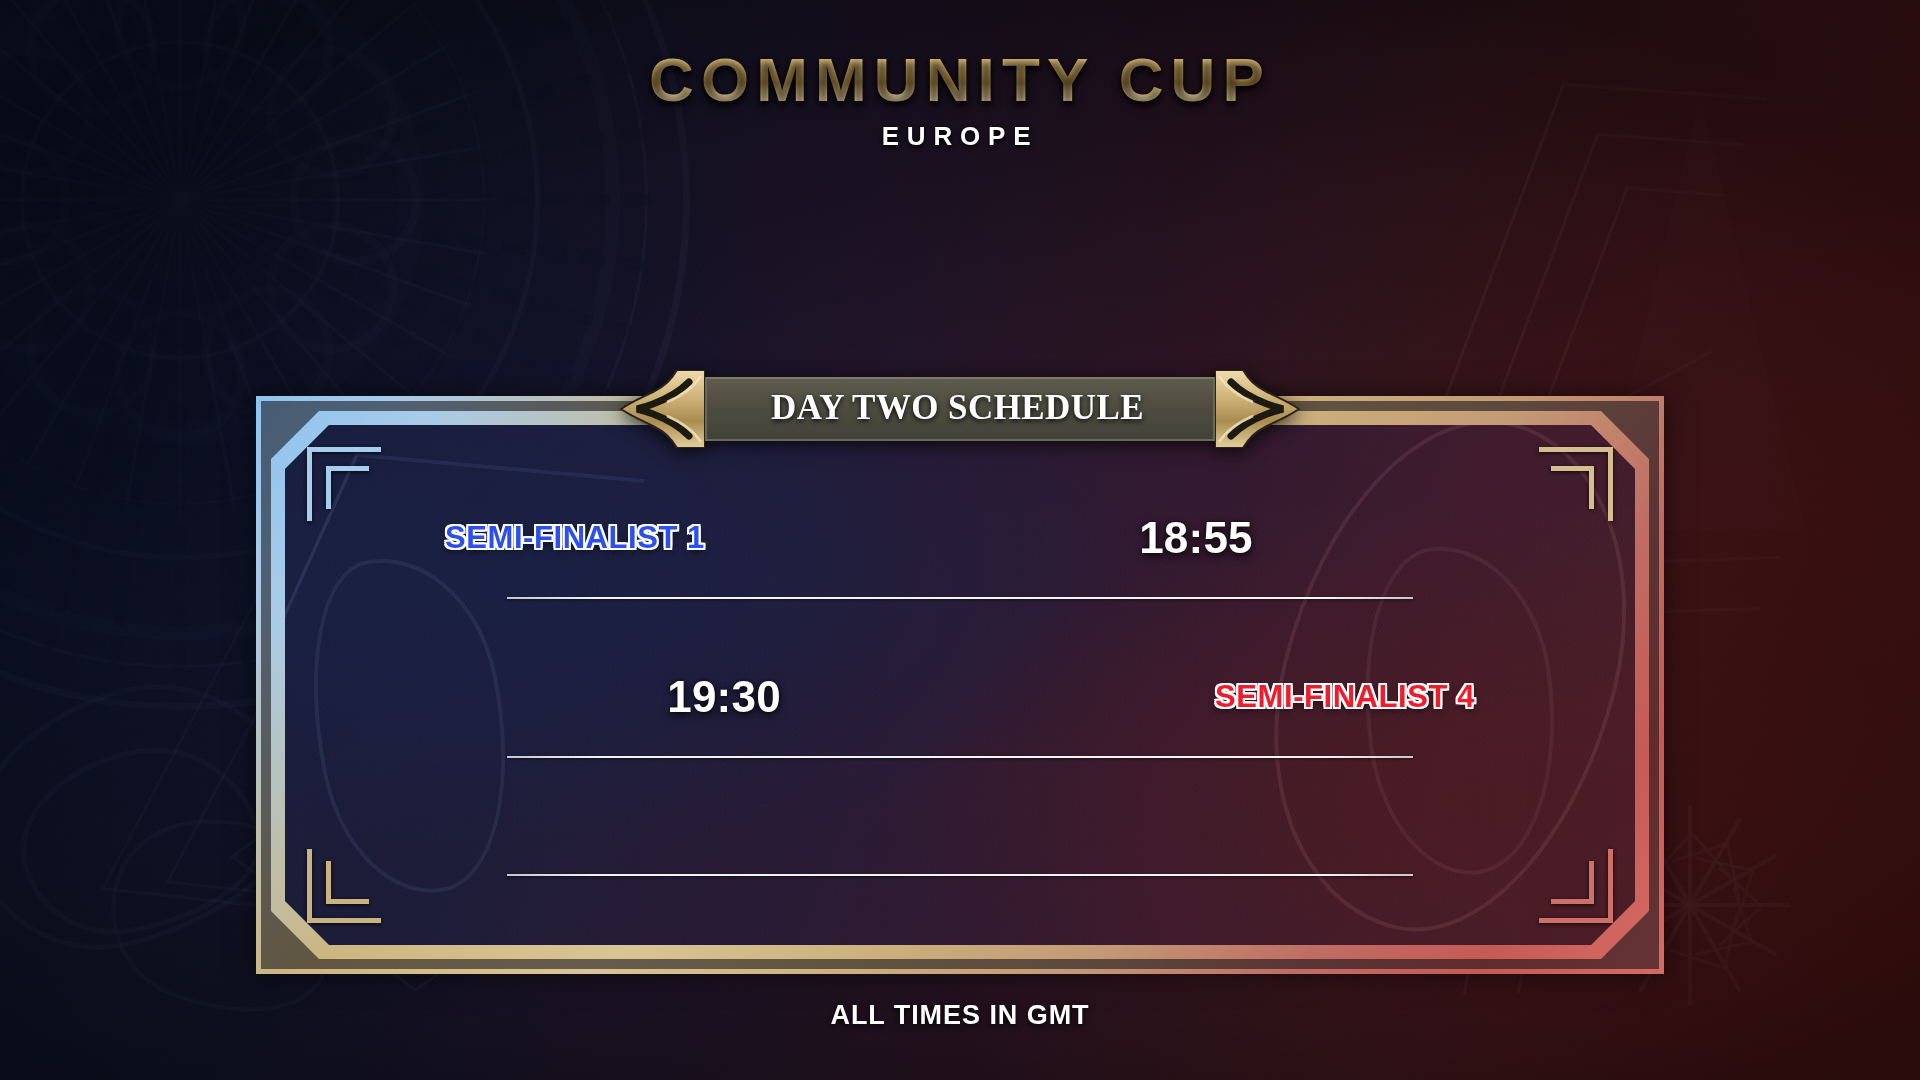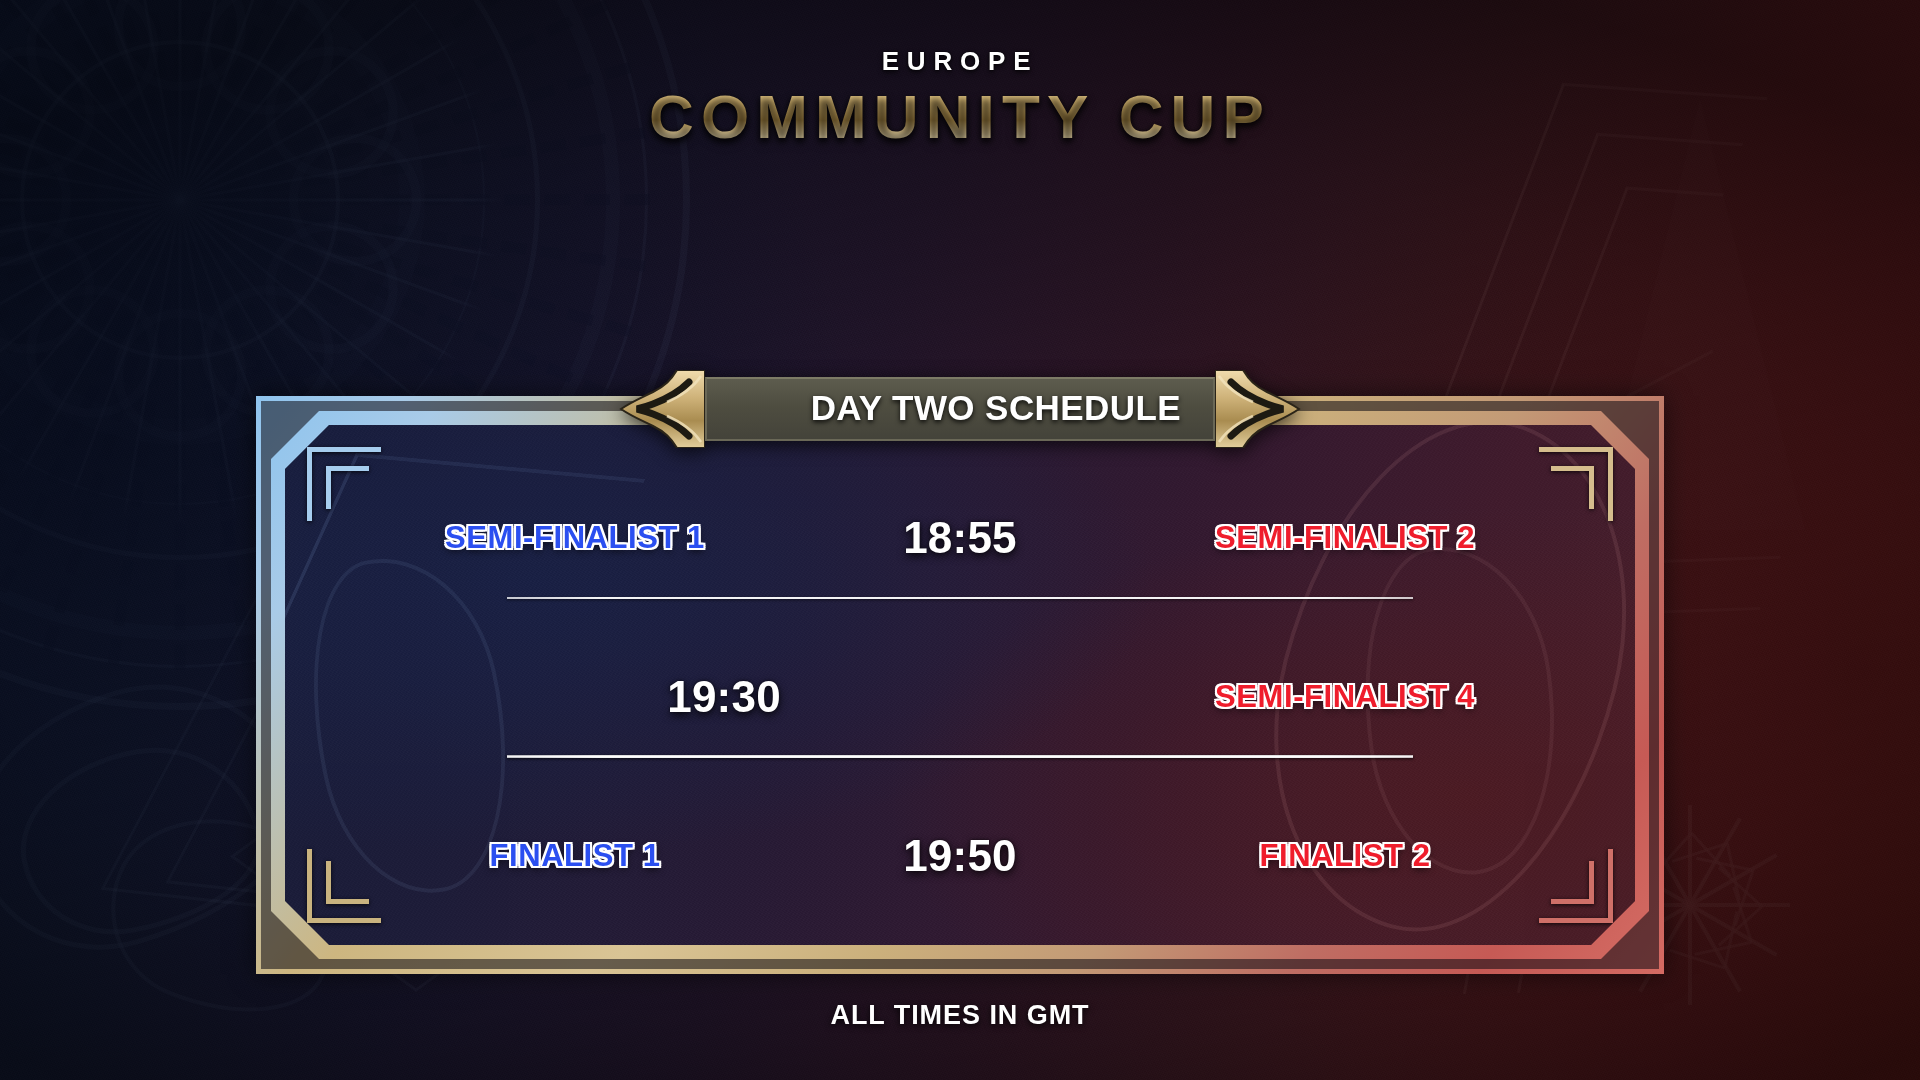--- a/index.html
+++ b/index.html
@@ -389,23 +389,24 @@
     left:50%; top:370px;
     transform:translateX(-50%);
     display:flex; align-items:center;
     z-index:30;
     filter:drop-shadow(0 4px 9px rgba(0,0,0,.7));
   }
   .banner-plate {
     background:linear-gradient(180deg,#5d5c4e 0%,#4e4d40 45%,#44433a 100%);
     border:2px solid #6a6857;
     border-top-color:#7d7b66;
-    padding:9px 32px 11px 64px;
-    min-width:510px; text-align:right;
+    padding:9px 64px 11px 64px;
+    min-width:510px; text-align:left;
     position:relative;
+    font-family:Liberation Serif, serif;
   }
   #banner-title {
     font-size:35px; font-weight:700; letter-spacing:.012em;
     color:#ffffff; text-transform:uppercase;
     text-shadow:0 2px 5px rgba(0,0,0,.9);
   }
   .flourish { width:86px; height:78px; position:relative; flex:0 0 86px; }
   .flourish svg { display:block; width:86px; height:78px; }
 
   
@@ -563,22 +564,22 @@
       <span class="flake-arm" style="transform: rotate(150deg);"></span>
     </div>
 
   <div class="bg-dark-l"></div>
   <div class="bg-dark-r"></div>
   <div class="bg-noise"></div>
   <div class="bg-vig"></div>
 </div>
 
 <div id="logo-block">
+  <div id="logo-community">COMMUNITY CUP</div>
   <div id="logo-region">EUROPE</div>
-  <div id="logo-community">COMMUNITY CUP</div>
 </div>
 
 <div id="panel-wrap">
   <div class="frame-outer">
     <div class="frame-gap">
       <div class="frame-inner">
         <div class="panel-face">
           <div class="panel-grain"></div>
           <div class="panel-motif-l"></div>
           <div class="panel-motif-l2"></div>
@@ -588,21 +589,20 @@
           <div class="corner-br cb-tl"></div>
           <div class="corner-br cb-tr"></div>
           <div class="corner-br cb-bl"></div>
           <div class="corner-br cb-br"></div>
 
           <div id="schedule">
 
             <div class="sched-row r1">
               <div class="team left blue">SEMI-FINALIST 1</div>
               <div class="match-time">18:55</div>
-              <div class="team right red">SEMI-FINALIST 2</div>
             </div>
 
             <div class="sep-wrap">
               <div class="separator"></div>
             </div>
             <div class="spacer-sm"></div>
 
             <div class="sched-row r2">
               <div class="match-time">19:30</div>
               <div class="team right red">SEMI-FINALIST 4</div>
@@ -612,25 +612,20 @@
               <div class="separator"></div>
             </div>
 
             <div class="spacer-lg"></div>
 
             <div class="sep-wrap">
               <div class="separator"></div>
             </div>
             <div class="spacer-sm"></div>
 
-            <div class="sched-row r3">
-              <div class="team left blue">FINALIST 1</div>
-              <div class="match-time">19:50</div>
-              <div class="team right red">FINALIST 2</div>
-            </div>
 
           </div>
         </div>
       </div>
     </div>
   </div>
 </div>
 
 <div id="banner">
   <div class="flourish">

